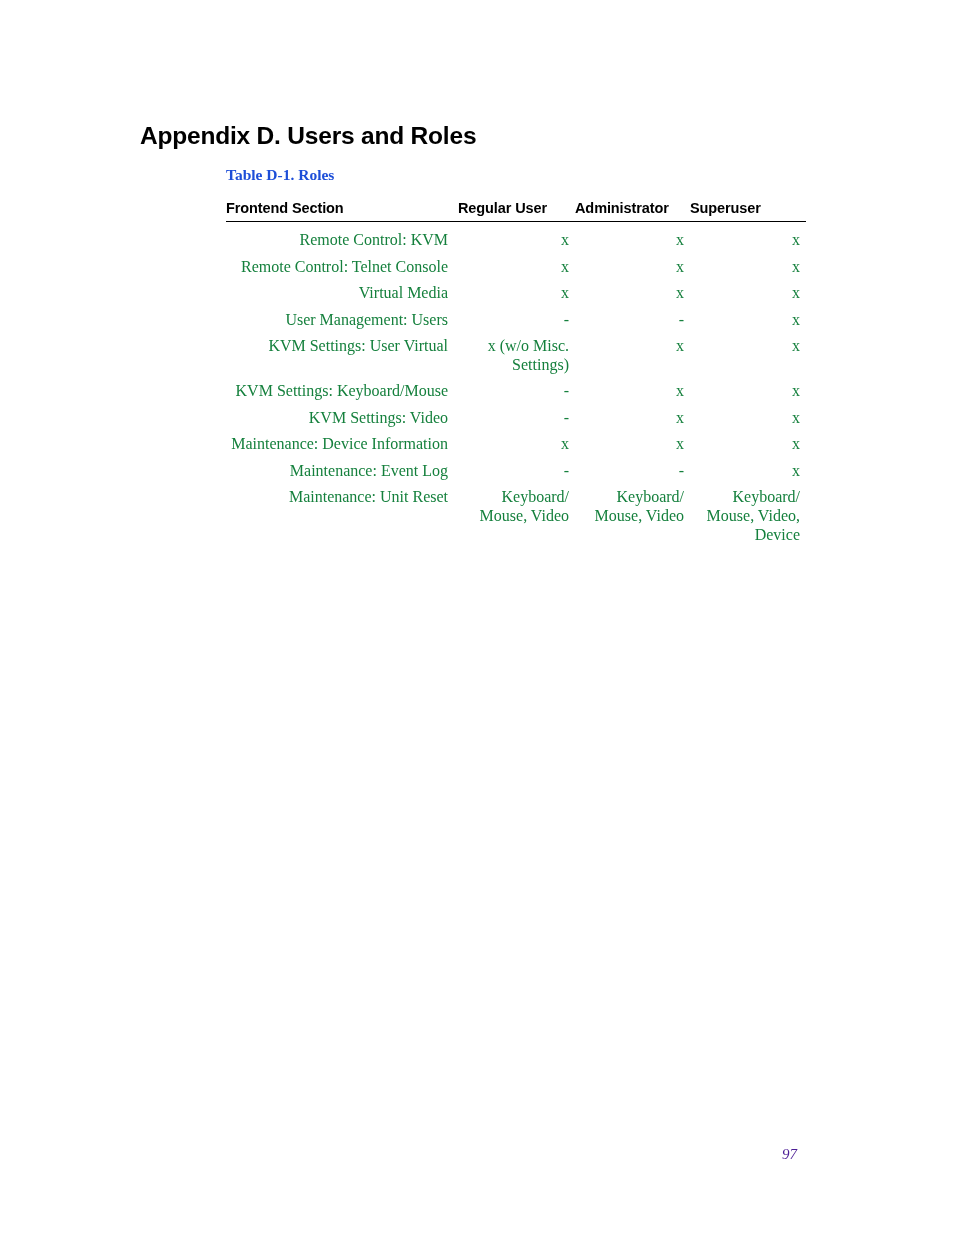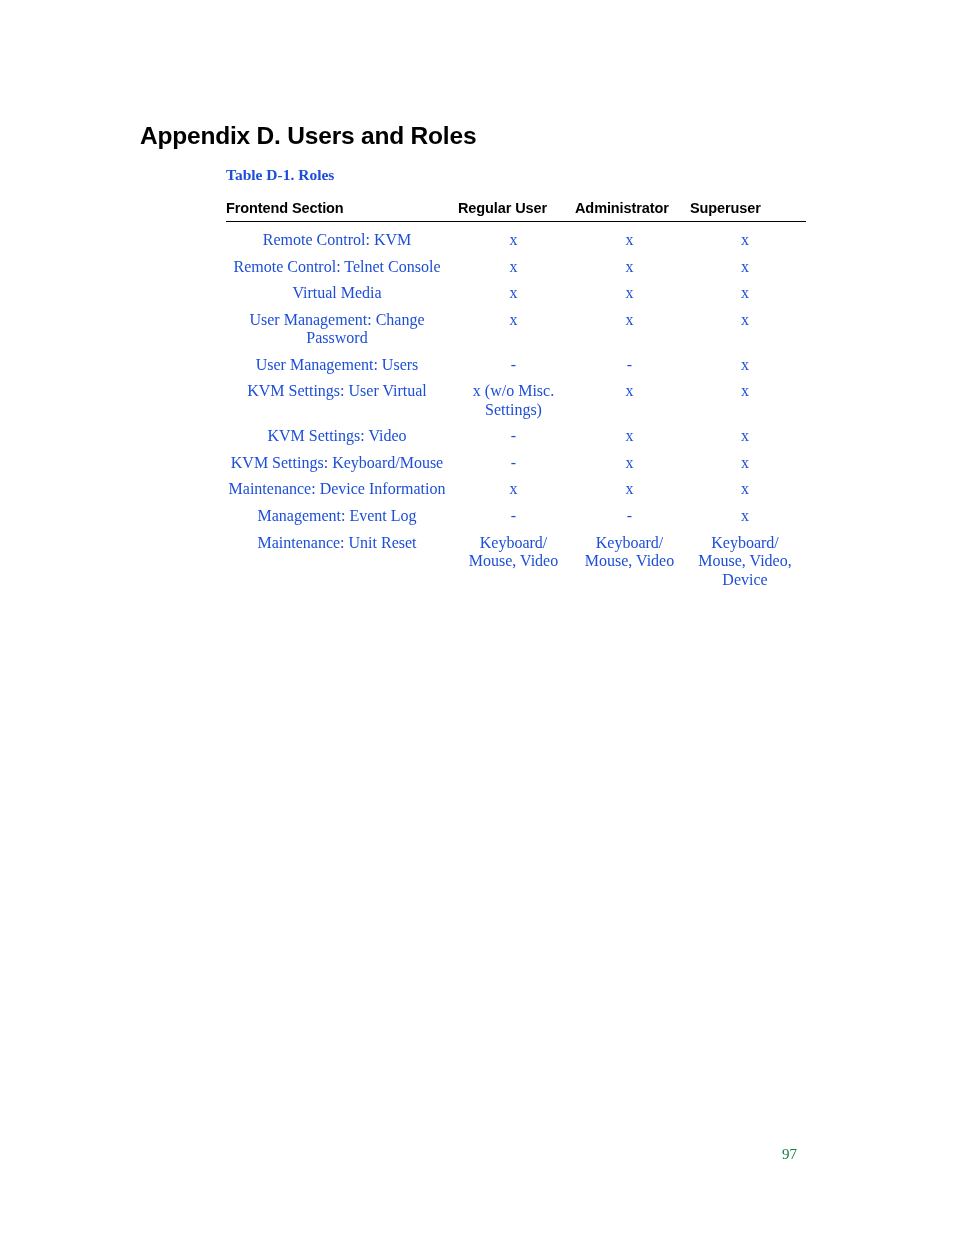--- a/index.html
+++ b/index.html
@@ -82,42 +82,43 @@
   table.roles-table thead tr {
     border-bottom: 1.6px solid #000000;
     margin-top: 19px;
   }
 
   table.roles-table tbody td {
     font-family: "Liberation Serif", serif;
     font-weight: normal;
     font-size: 16px;
     line-height: 1.16;
-    text-align: center;
+    text-align: right;
     vertical-align: top;
-    color: #1d4ed8;
+    color: #15803d;
     padding: 5px 6px 3px 0;
   }
 
   table.roles-table tbody tr:first-child td {
     padding-top: 9px;
   }
 
   table.roles-table tbody td.cell-section {
     padding-right: 10px;
   }
 
   
   .page-number {
     position: absolute;
     left: 782px;
     top: 1146px;
     font-family: "Liberation Serif", serif;
+    font-style: italic;
     font-size: 15px;
-    color: #15803d;
+    color: #4c1d95;
   }
 </style>
 </head>
 <body>
 
 <div class="page">
 
   <h1 class="appendix-title">Appendix D. Users and Roles</h1>
 
   <div class="table-caption">Table D-1. Roles</div>
@@ -152,57 +153,51 @@
             <td>x</td>
             <td>x</td>
           </tr>
           <tr>
             <td class="cell-section">Virtual Media</td>
             <td>x</td>
             <td>x</td>
             <td>x</td>
           </tr>
           <tr>
-            <td class="cell-section">User Management: Change Password</td>
-            <td>x</td>
-            <td>x</td>
-            <td>x</td>
-          </tr>
-          <tr>
             <td class="cell-section">User Management: Users</td>
             <td>-</td>
             <td>-</td>
             <td>x</td>
           </tr>
           <tr>
             <td class="cell-section">KVM Settings: User Virtual</td>
             <td>x (w/o Misc. Settings)</td>
             <td>x</td>
             <td>x</td>
           </tr>
           <tr>
+            <td class="cell-section">KVM Settings: Keyboard/Mouse</td>
+            <td>-</td>
+            <td>x</td>
+            <td>x</td>
+          </tr>
+          <tr>
             <td class="cell-section">KVM Settings: Video</td>
             <td>-</td>
             <td>x</td>
             <td>x</td>
           </tr>
           <tr>
-            <td class="cell-section">KVM Settings: Keyboard/Mouse</td>
-            <td>-</td>
-            <td>x</td>
-            <td>x</td>
-          </tr>
-          <tr>
             <td class="cell-section">Maintenance: Device Information</td>
             <td>x</td>
             <td>x</td>
             <td>x</td>
           </tr>
           <tr>
-            <td class="cell-section">Management: Event Log</td>
+            <td class="cell-section">Maintenance: Event Log</td>
             <td>-</td>
             <td>-</td>
             <td>x</td>
           </tr>
           <tr>
             <td class="cell-section">Maintenance: Unit Reset</td>
             <td>Keyboard/ Mouse, Video</td>
             <td>Keyboard/ Mouse, Video</td>
             <td>Keyboard/ Mouse, Video, Device</td>
           </tr>

